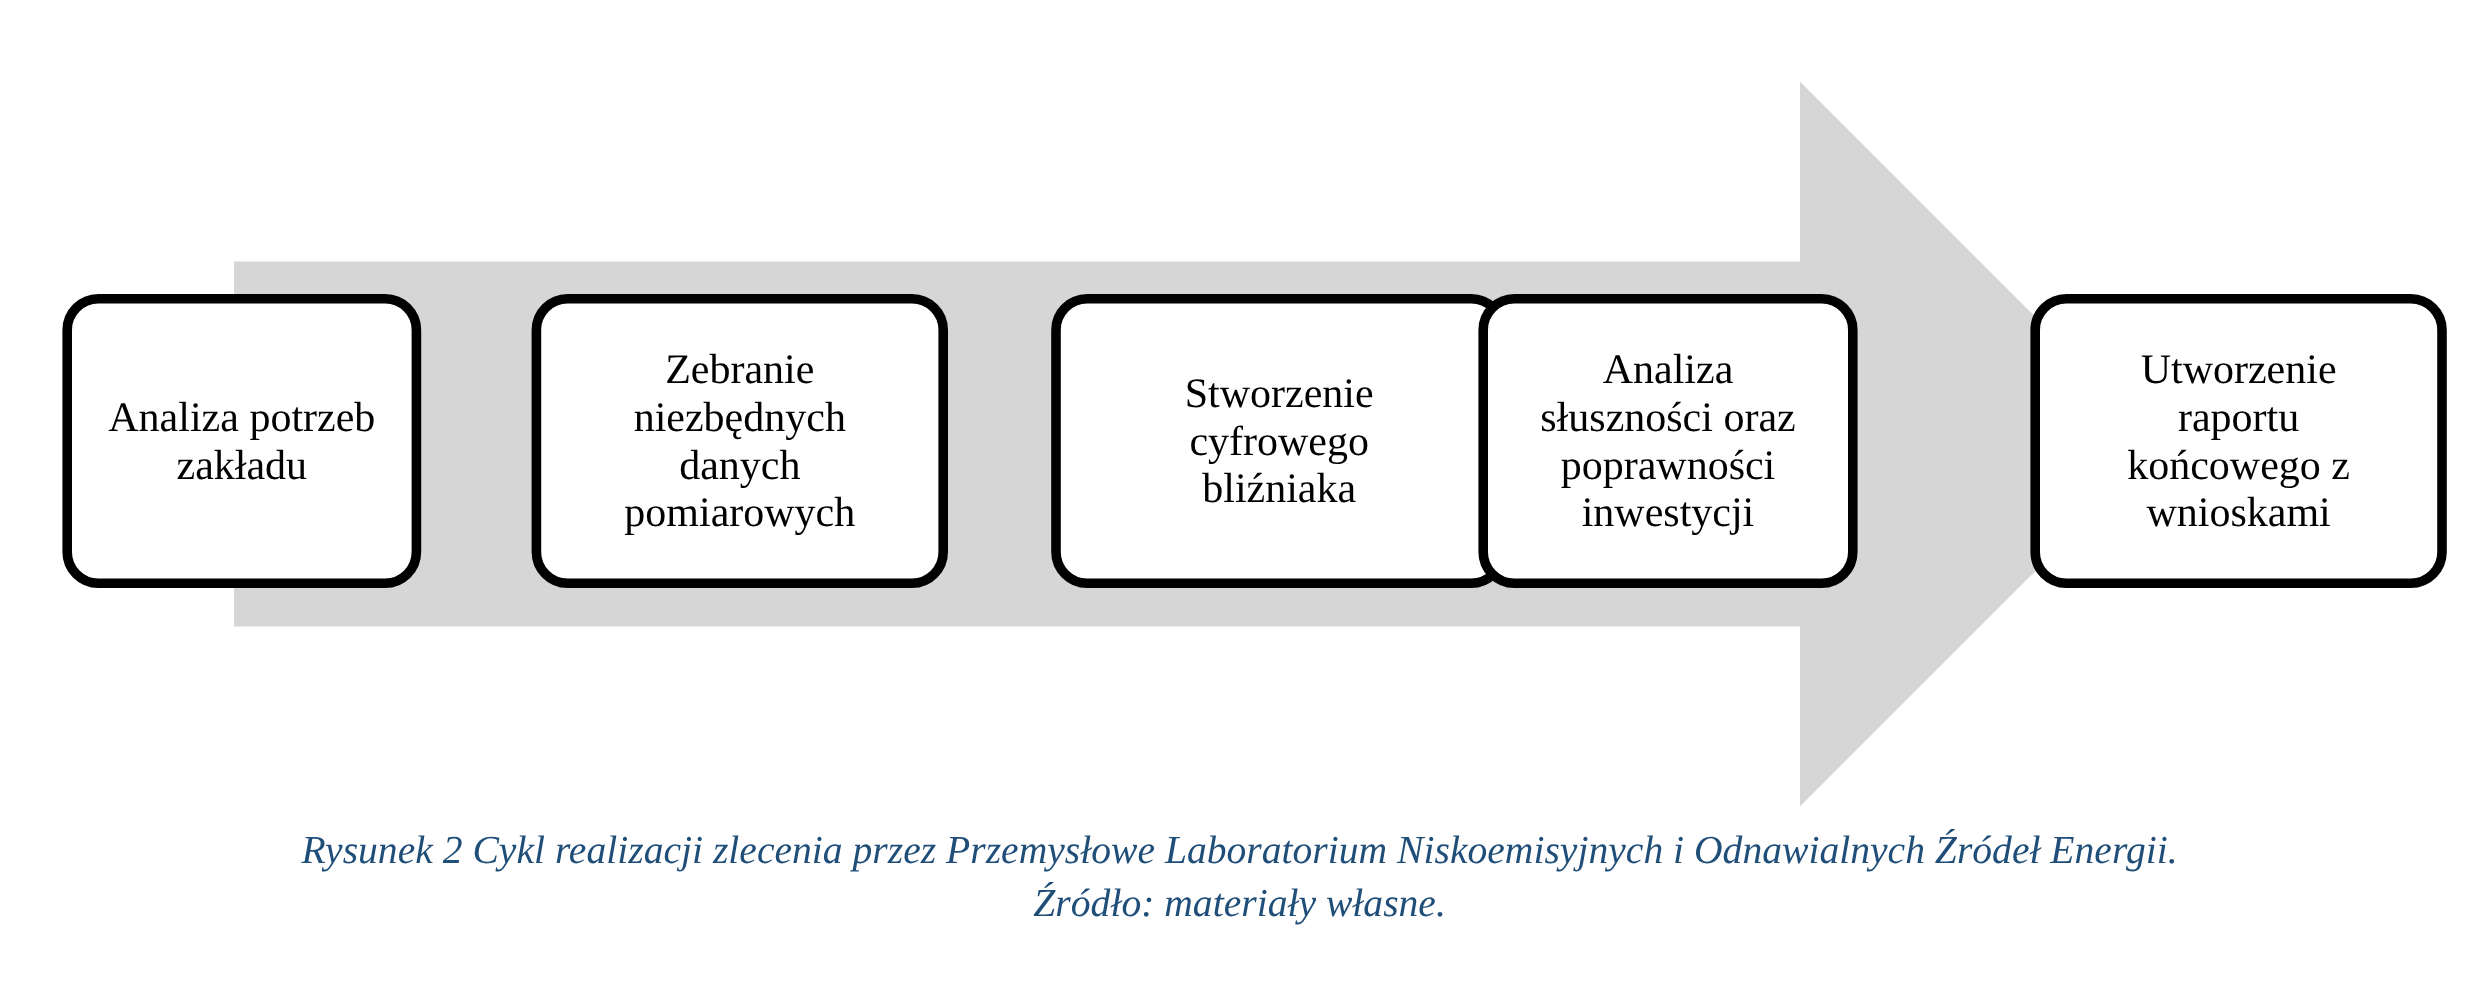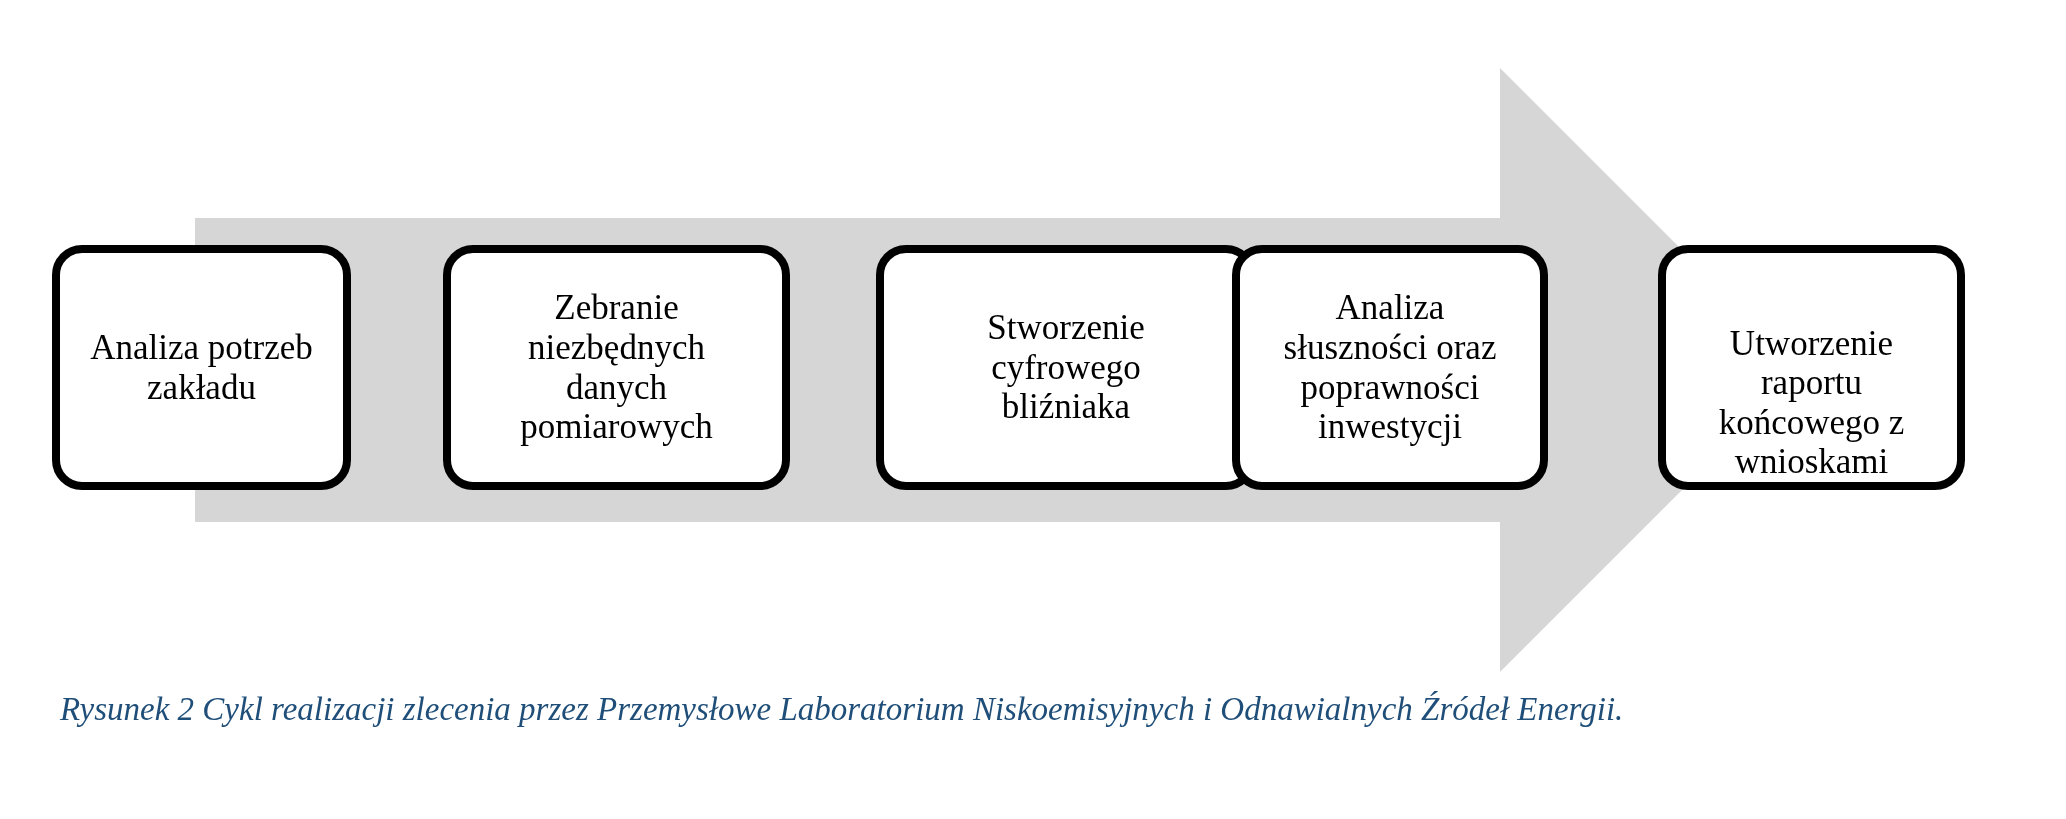--- a/index.html
+++ b/index.html
@@ -40,30 +40,31 @@
     font-size: 35px;
     line-height: 1.13;
     color: #000000;
     padding: 0 10px;
     white-space: pre-line;
   }
   #box-1 { left: 52px;   top: 245px; width: 299px; height: 128px; }
   #box-2 { left: 443px;  top: 245px; width: 347px; height: 128px; align-items: center; }
   #box-3 { left: 876px;  top: 245px; width: 380px; height: 128px; }
   #box-4 { left: 1232px; top: 245px; width: 316px; height: 128px; }
-  #box-5 { left: 1658px; top: 245px; width: 307px; height: 128px; align-items: flex-end; }
+  #box-5 { left: 1692px; top: 245px; width: 347px; height: 128px; }
 
   
   #box-1, #box-2, #box-3, #box-4, #box-5 { height: 245px; }
 
   #caption {
     position: absolute;
     left: 60px;
     top: 688px;
     width: 1946px;
+    text-align: center;
     font-family: "Liberation Serif", "DejaVu Serif", serif;
     font-style: italic;
     font-size: 33px;
     line-height: 1.32;
     color: #1f4e79;
   }
   .caption-line { display: block; }
 </style>
 </head>
 <body>
@@ -101,15 +102,16 @@
 
   <div class="stage-box" id="box-5">
     <span class="stage-label">Utworzenie
 raportu
 końcowego z
 wnioskami</span>
   </div>
 
   <div id="caption">
     <span class="caption-line">Rysunek 2 Cykl realizacji zlecenia przez Przemysłowe Laboratorium Niskoemisyjnych i Odnawialnych Źródeł Energii.</span>
+    <span class="caption-line">Źródło: materiały własne.</span>
   </div>
 
 </div>
 
 </body></html>

